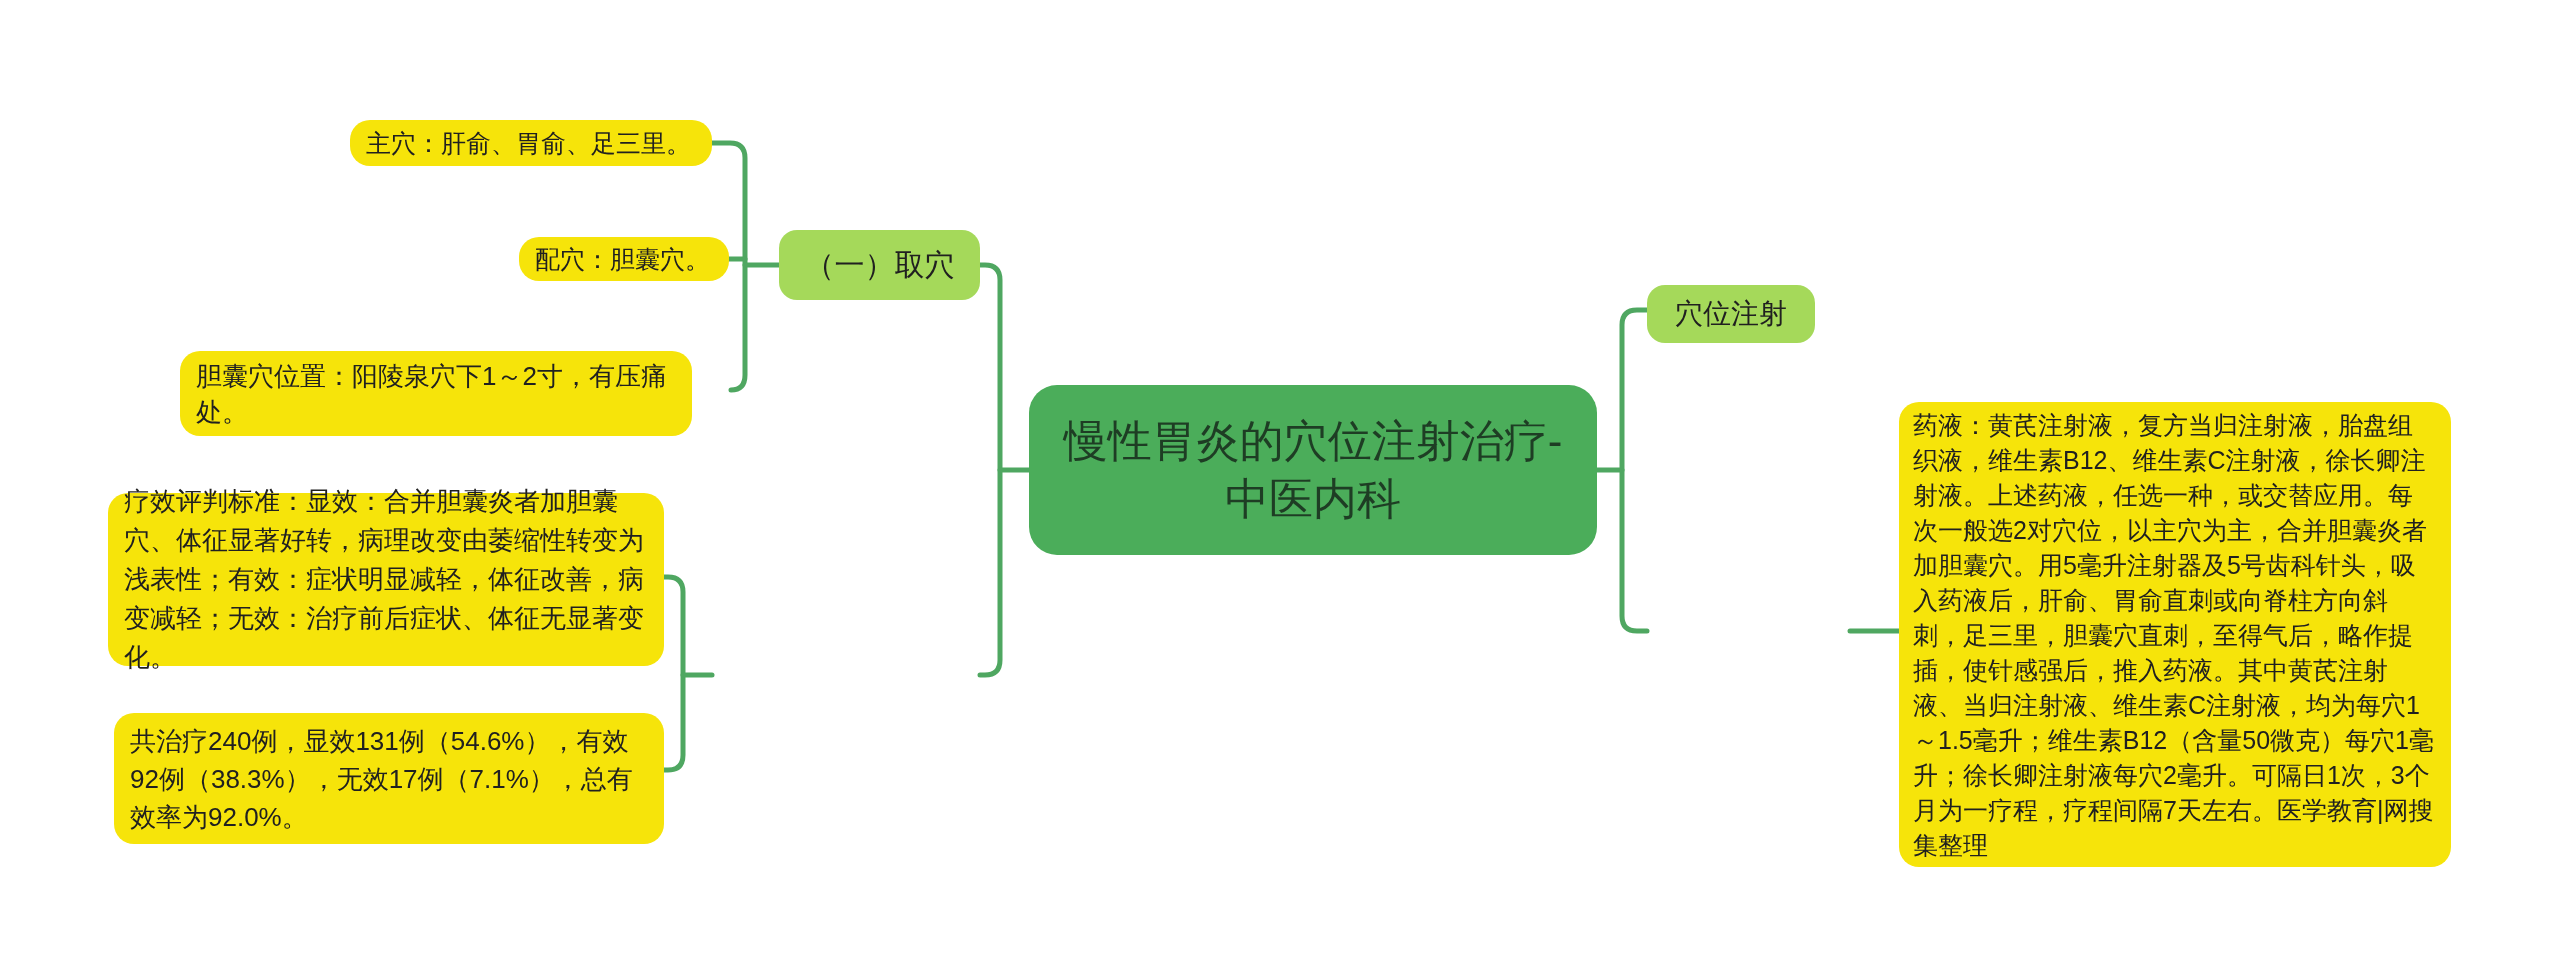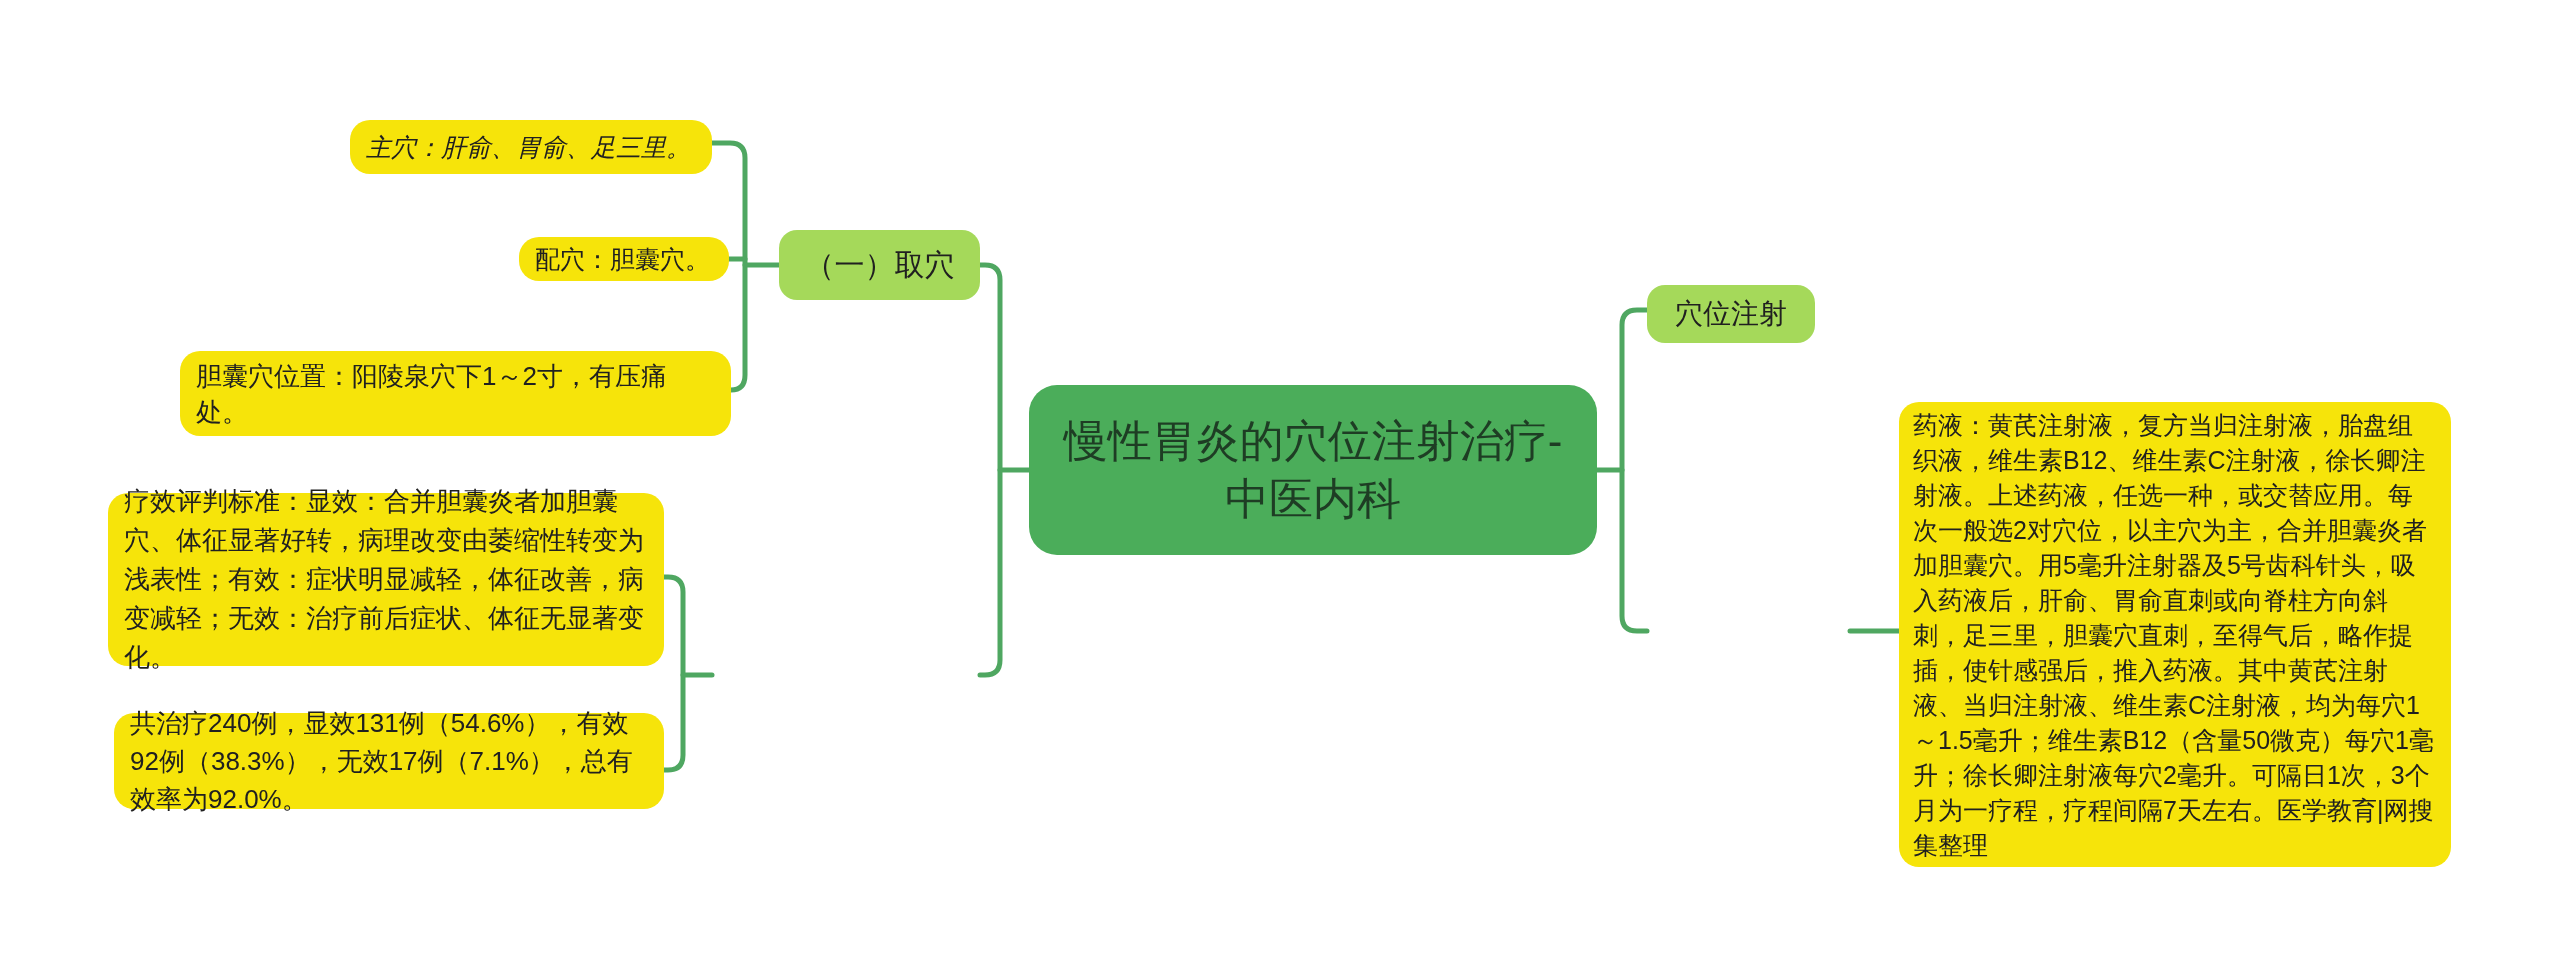--- a/index.html
+++ b/index.html
@@ -43,26 +43,26 @@
   }
   .node-root {
     background: var(--node-root-green, #4BAD5A);
     border-radius: 28px;
     color: var(--root-text, #1E3D24);
     font-size: 44px; line-height: 58px;
     justify-content: center; text-align: center;
     padding: 0 18px;
   }
   
-  #n-zhuxue   { left: 350px;  top: 120px; width: 362px; height: 54px; font-style: italic; }
+  #n-zhuxue   { left: 350px;  top: 120px; width: 362px; height: 46px; }
   #n-peixue   { left: 519px;  top: 237px; width: 210px; height: 44px; }
-  #n-dannang  { left: 180px;  top: 351px; width: 551px; height: 85px;  line-height: 36px; padding: 6px 16px; }
+  #n-dannang  { left: 180px;  top: 351px; width: 512px; height: 85px;  line-height: 36px; padding: 6px 16px; }
   #n-quxue    { left: 779px;  top: 230px; width: 201px; height: 70px; }
   #n-pingpan  { left: 108px;  top: 493px; width: 556px; height: 173px; line-height: 39px; padding: 8px 16px; }
-  #n-zongjie  { left: 114px;  top: 713px; width: 550px; height: 96px; line-height: 38px; padding: 20px 16px; }
+  #n-zongjie  { left: 114px;  top: 713px; width: 550px; height: 131px; line-height: 38px; padding: 20px 16px; }
   #n-liaoxiao { left: 712px;  top: 639px; width: 268px; height: 72px; }
   #n-root     { left: 1029px; top: 385px; width: 568px; height: 170px; }
   #n-xuewei   { left: 1647px; top: 285px; width: 168px; height: 58px; font-size: 28px; }
   #n-zhifa    { left: 1647px; top: 597px; width: 203px; height: 68px; }
   #n-detail   { left: 1899px; top: 402px; width: 552px; height: 465px; font-size: 25px; line-height: 35px; padding: 6px 14px; align-items: flex-start; }
 </style>
 <title>慢性胃炎的穴位注射治疗-中医内科</title></head>
 <body>
 
 <div class="canvas">

